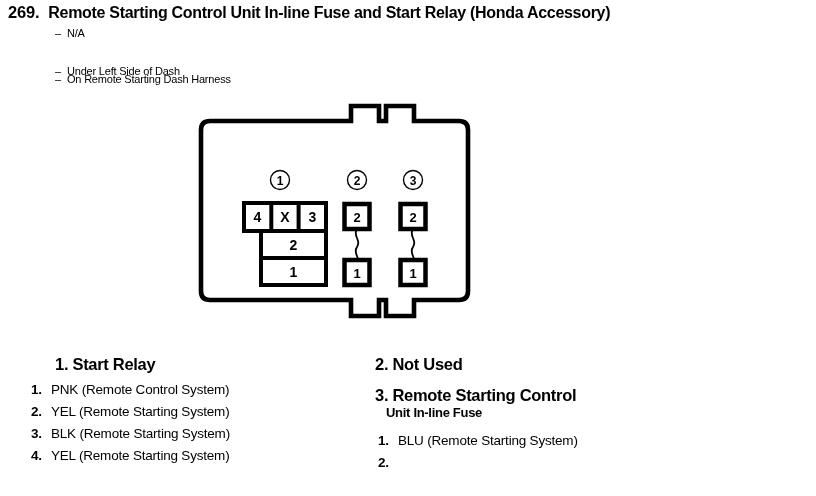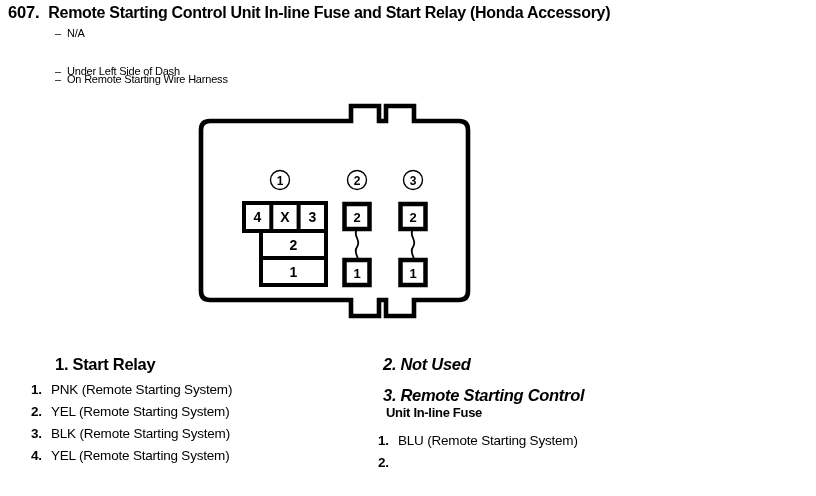--- a/index.html
+++ b/index.html
@@ -87,22 +87,21 @@
     font-size: 16.5px;
     font-weight: bold;
     letter-spacing: -0.3px;
     white-space: nowrap;
   }
   .legend-head.lh-left {
     margin-left: 38px;
     margin-bottom: 5px;
   }
   .legend-head.lh-right {
-    margin-left: 13px;
-    font-style: italic;
+    margin-left: 5px;
   }
   .legend-head-wrap {
     font-size: 13px;
     font-weight: bold;
     letter-spacing: -0.3px;
     white-space: nowrap;
     margin-left: 16px;
   }
   .legend-list {
     list-style: none;
@@ -128,30 +127,30 @@
   .ll-pad { padding-left: 14px; }
   .lr-pad { padding-left: 8px; }
   .gap-1 { height: 10px; }
   .gap-2 { height: 12px; }
 </style>
 </head>
 <body>
 
 <div class="header">
   <div class="title-row">
-    <span class="title-num">607.</span><span class="title-text">Remote Starting Control Unit In-line Fuse and Start Relay (Honda Accessory)</span>
+    <span class="title-num">269.</span><span class="title-text">Remote Starting Control Unit In-line Fuse and Start Relay (Honda Accessory)</span>
   </div>
   <div class="sub-line sub-1">
     <span class="dash">–</span><span>N/A</span>
   </div>
   <div class="sub-line sub-2">
     <span class="dash">–</span><span>Under Left Side of Dash</span>
   </div>
   <div class="sub-line sub-3">
-    <span class="dash">–</span><span>On Remote Starting Wire Harness</span>
+    <span class="dash">–</span><span>On Remote Starting Dash Harness</span>
   </div>
 </div>
 
 <div class="diagram">
   <svg width="330" height="245" viewBox="0 0 330 245" xmlns="http://www.w3.org/2000/svg">
 
     <g>
       <path d="
         M 21,34
         L 21,30
@@ -226,21 +225,21 @@
       <text x="233" y="177.5" font-family="Liberation Sans, sans-serif" font-size="13" font-weight="bold" text-anchor="middle" fill="#000000">1</text>
     </g>
   </svg>
 </div>
 
 <div class="legend-left">
   <div class="legend-head lh-left">1. Start Relay</div>
   <ul class="legend-list">
     <li class="legend-item ll-pad">
       <span class="li-num">1.</span>
-      <span class="li-text">PNK (Remote Starting System)</span>
+      <span class="li-text">PNK (Remote Control System)</span>
     </li>
     <li class="legend-item ll-pad">
       <span class="li-num">2.</span>
       <span class="li-text">YEL (Remote Starting System)</span>
     </li>
     <li class="legend-item ll-pad">
       <span class="li-num">3.</span>
       <span class="li-text">BLK (Remote Starting System)</span>
     </li>
     <li class="legend-item ll-pad">

